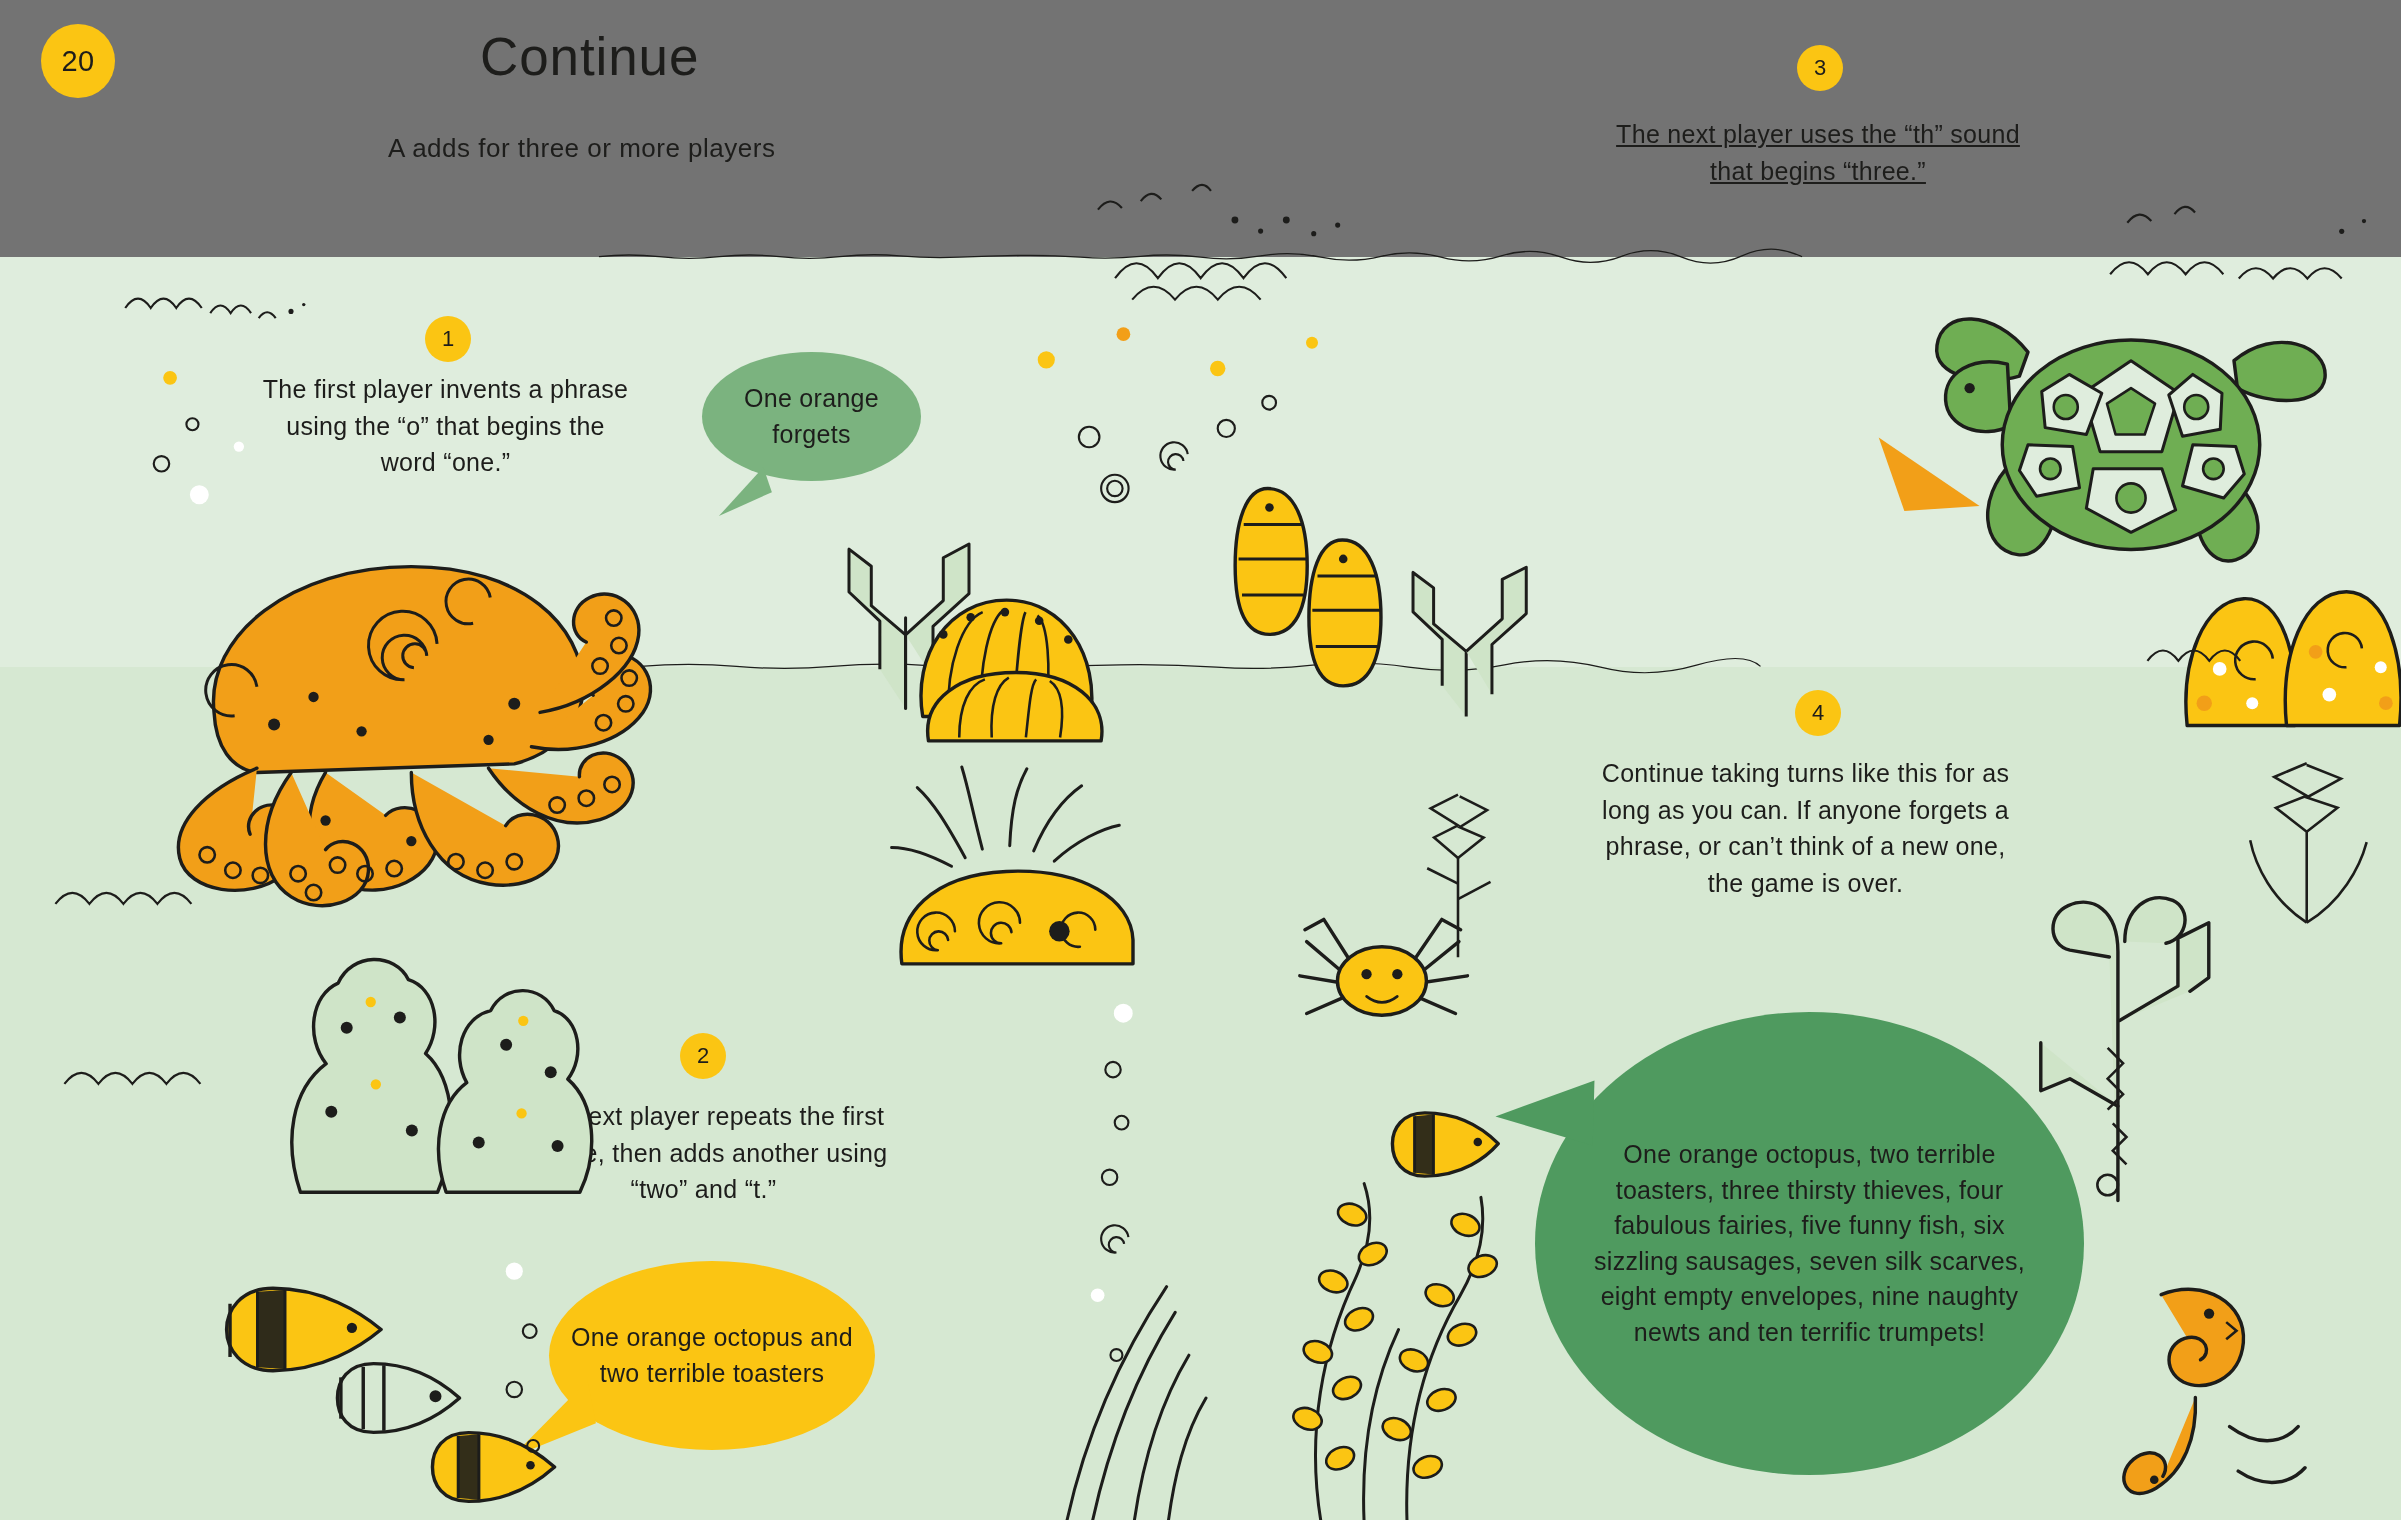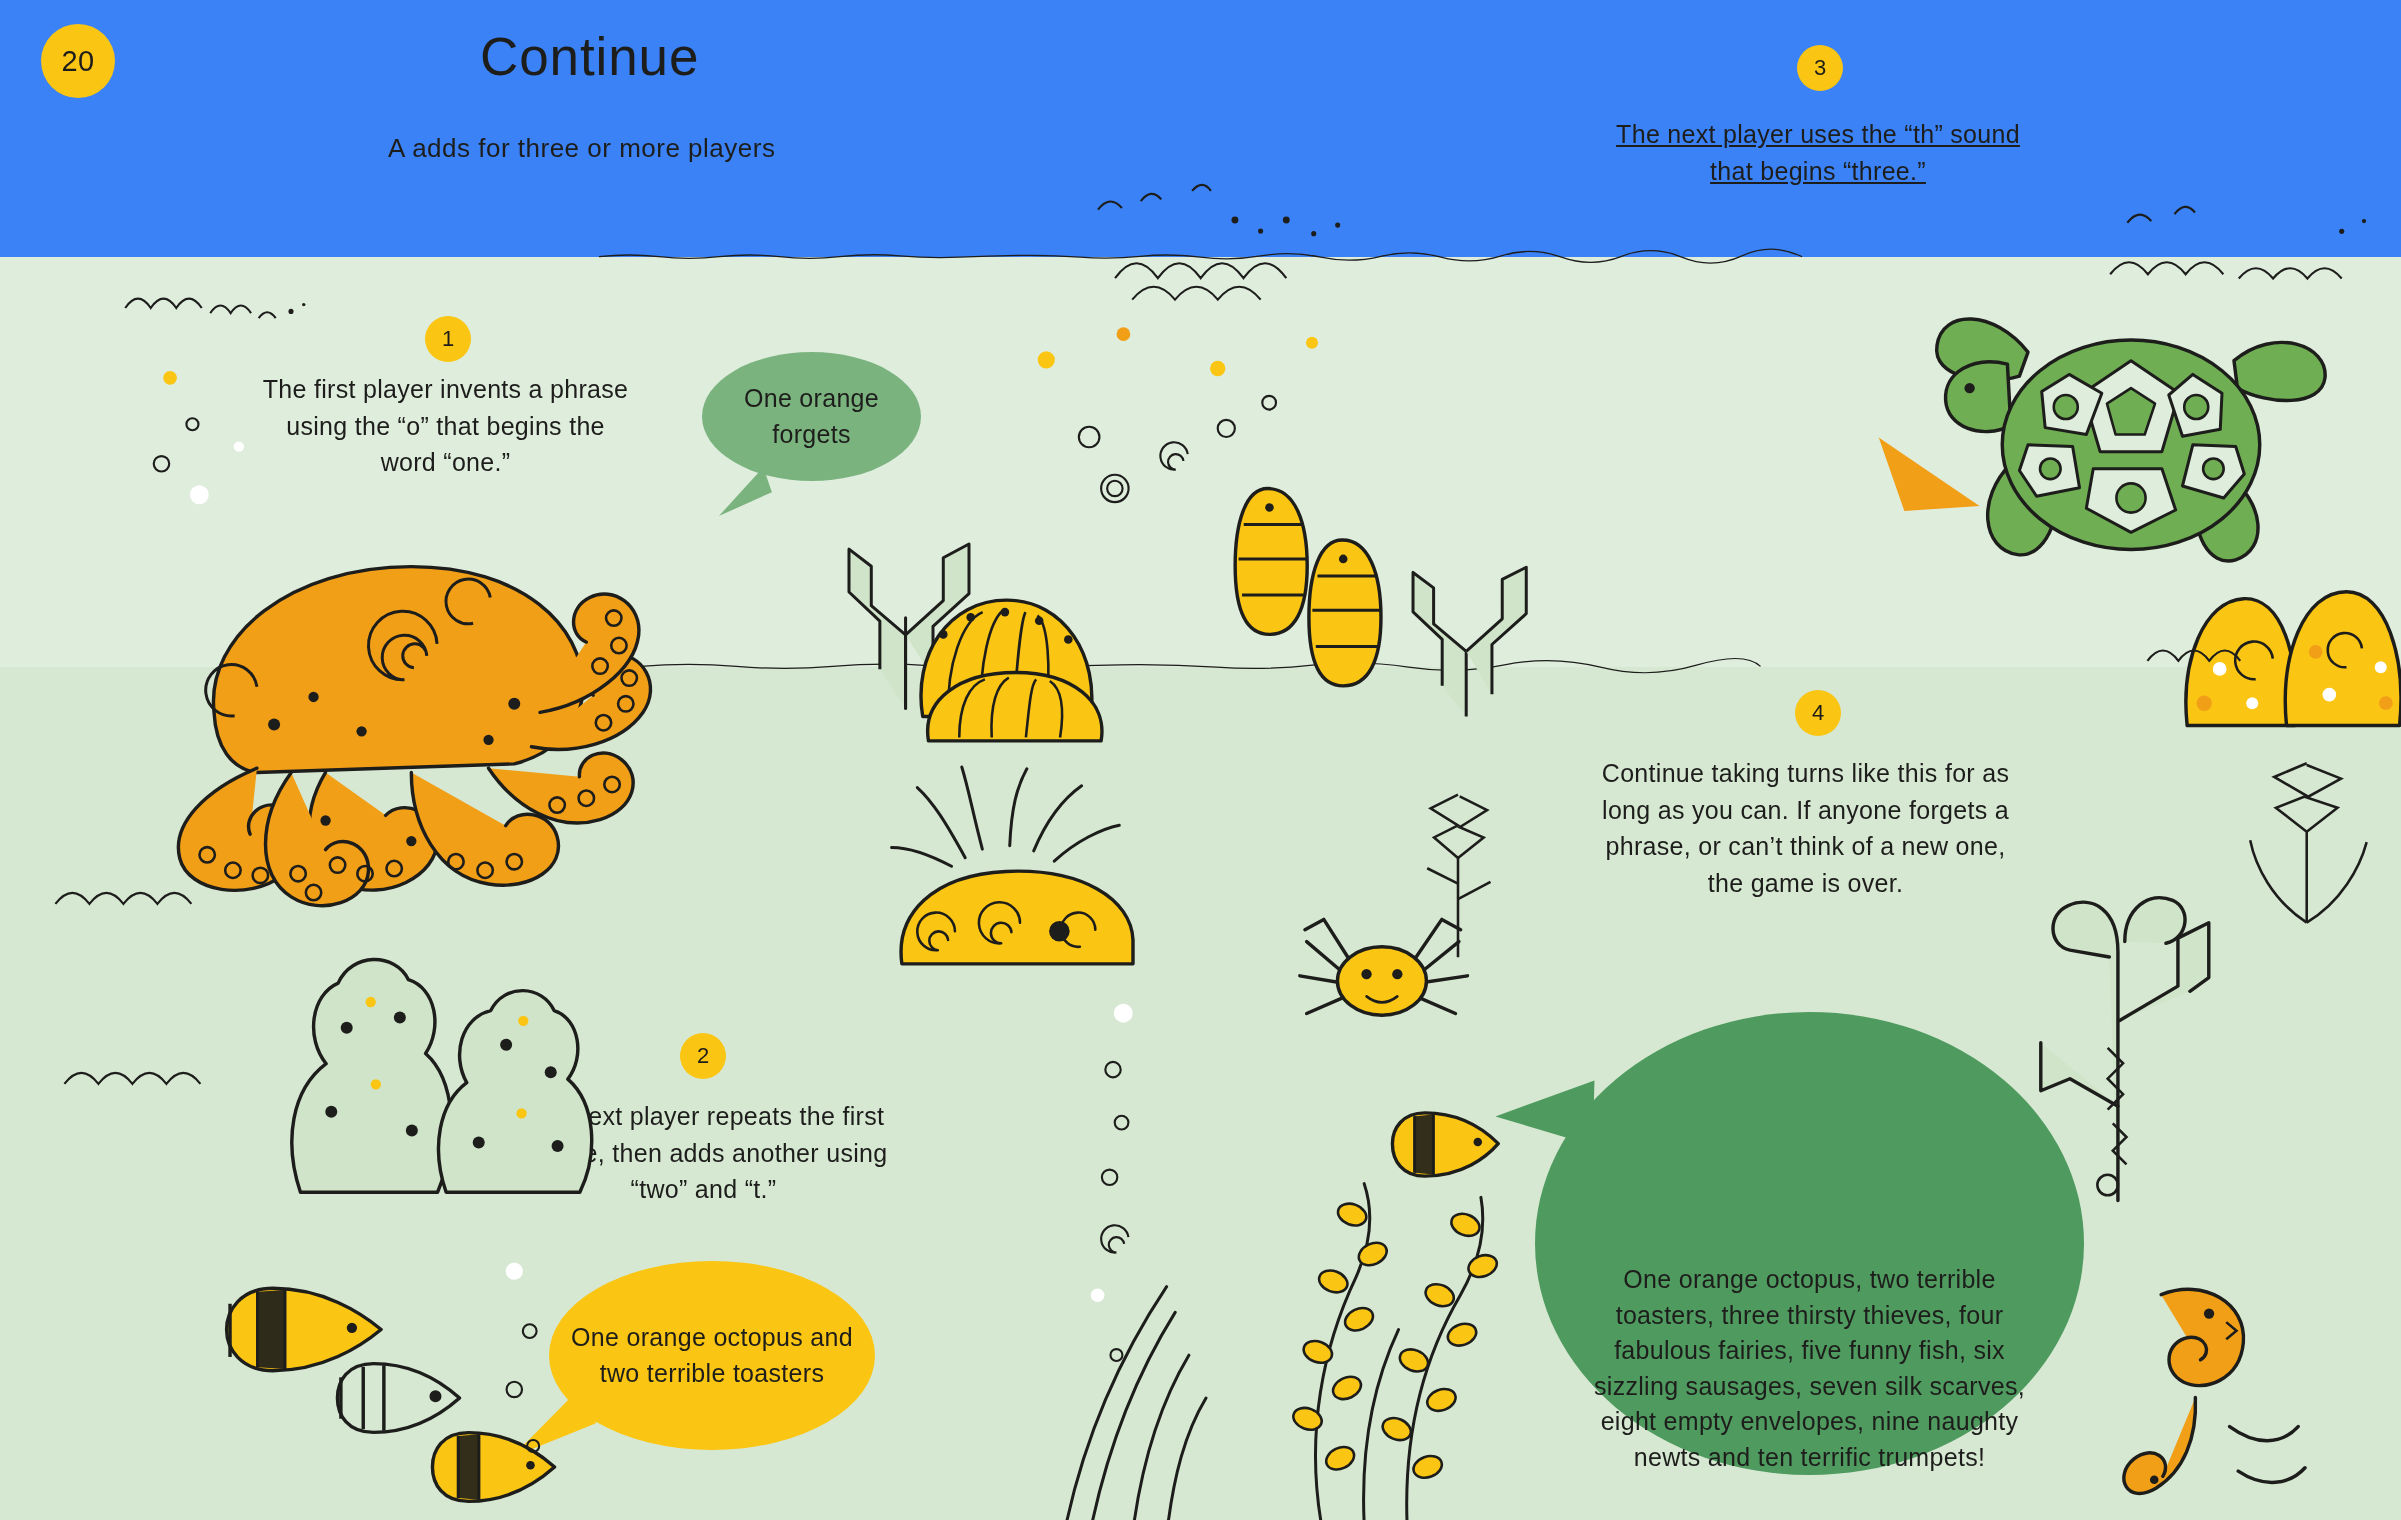--- a/index.html
+++ b/index.html
@@ -8,21 +8,21 @@
     background: #ffffff;
   }
   body {
     font-family: "Liberation Sans", sans-serif;
   }
   #page {
     position: relative;
     width: 2401px;
     height: 1521px;
     overflow: hidden;
-    background: #3b82f6;
+    background: #737373;
   }
 
   
   .water-upper {
     position: absolute;
     left: 0;
     top: 257px;
     width: 2401px;
     height: 410px;
     background: #dfeddd;
@@ -119,21 +119,21 @@
     letter-spacing: 0.3px;
     box-sizing: border-box;
   }
   .bubble-text {
     padding: 0 19px;
     line-height: 1.42;
   }
   .bubble.green  { background: #7bb37f; }
   .bubble.orange { background: #f29f18; }
   .bubble.yellow { background: #fbc513; }
-  .bubble.green2 { background: #4f9a5f; align-items: flex-end; }
+  .bubble.green2 { background: #4f9a5f; }
 
   
   .art { position: absolute; }
   svg { display: block; overflow: visible; }
 </style>
 </head>
 <body>
 
 <div id="page">
 

